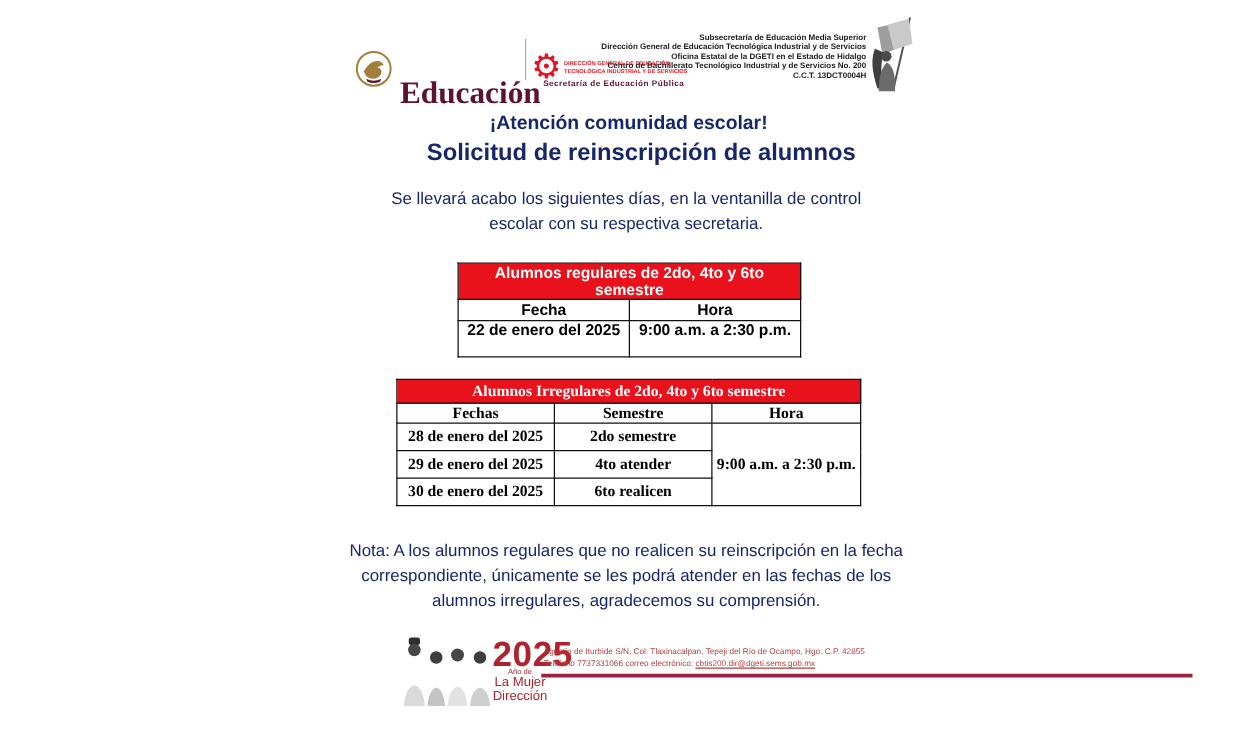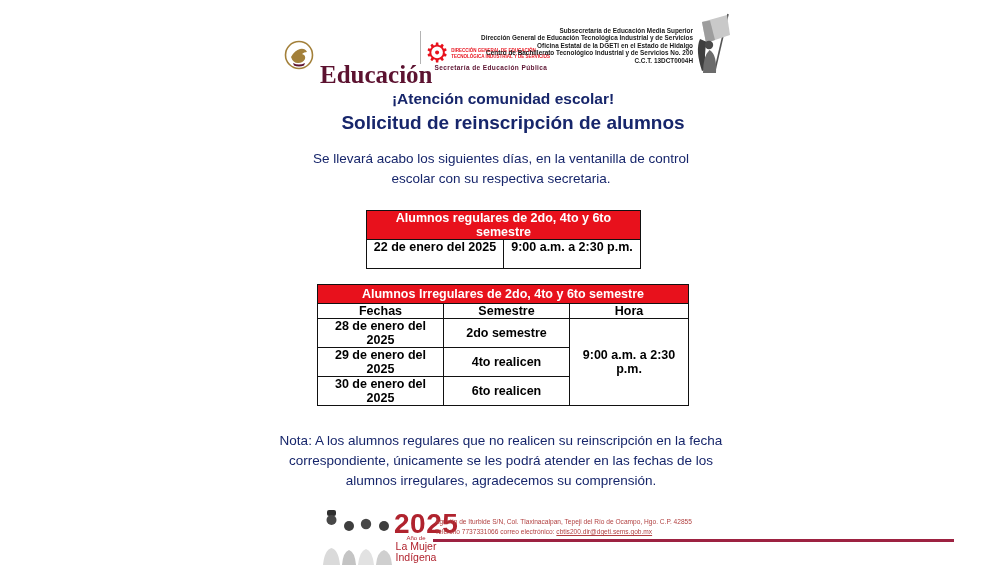--- a/index.html
+++ b/index.html
@@ -30,21 +30,21 @@
   .note   { position:absolute; top:431px; left:0; width:1002px; text-align:center;
             font-size:13.5px; line-height:20px; color:var(--navy,#17266b); }
   
   table.sched { position:absolute; border-collapse:collapse; table-layout:fixed; background:#fff; }
   table.sched th, table.sched td { border:1px solid #111; padding:0 2px; text-align:center;
             font-size:12.5px; font-weight:bold; color:#000; }
   .t-title { background:var(--red,#e8111c); color:#ffffff !important; height:17px; }
   #table-regular   { left:366px; top:210px; width:274px; }
   #table-regular .col-head { height:17px; }
   #table-regular .data-row td { height:28px; vertical-align:top; padding-top:0; }
-  #table-irregular { left:317px; top:284px; width:371px; }
+  #table-irregular { left:317px; top:303px; width:371px;font-family:Liberation Serif, serif; }
   #table-irregular .t-title { height:18px; }
   #table-irregular .col-head { height:14px; }
   #table-irregular .data-row td { height:21px; }
   
   .women-art { position:absolute; left:321px; top:509px; }
   .year-block { position:absolute; left:394px; top:513px; width:44px; text-align:center;
                 color:var(--footer_red,#b0232e); }
   .year-num { font-size:28px; font-weight:bold; letter-spacing:.5px; line-height:22px; }
   .year-label { font-size:6px; line-height:6px; }
   .campaign { font-size:10.5px; font-weight:normal; line-height:10.5px; }
@@ -111,20 +111,24 @@
 
   <table class="sched" id="table-regular">
     <colgroup>
         <col style="width:137px">
         <col style="width:137px">
       </colgroup>
     <tbody>
         <tr>
       <th class="t-title" colspan="2">Alumnos regulares de 2do, 4to y 6to semestre</th>
     </tr>
+    <tr class="col-head">
+      <th>Fecha</th>
+      <th>Hora</th>
+    </tr>
     <tr class="data-row">
       <td>22 de enero del 2025</td>
       <td>9:00 a.m. a 2:30 p.m.</td>
     </tr>
   </tbody>
     </table>
 
   <table class="sched" id="table-irregular">
     <colgroup>
         <col style="width:126px">
@@ -140,21 +144,21 @@
       <th>Semestre</th>
       <th>Hora</th>
     </tr>
     <tr class="data-row">
       <td>28 de enero del 2025</td>
       <td>2do semestre</td>
       <td rowspan="3">9:00 a.m. a 2:30 p.m.</td>
     </tr>
     <tr class="data-row">
       <td>29 de enero del 2025</td>
-      <td>4to realicen</td>
+      <td>4to atender</td>
     </tr>
     <tr class="data-row">
       <td>30 de enero del 2025</td>
       <td>6to realicen</td>
     </tr>
   </tbody>
     </table>
 
   <div class="note">
     <div>Nota: A los alumnos regulares que no realicen su reinscripción en la fecha</div>
@@ -173,21 +177,21 @@
       <path d="M37 56 q1.5 -14 8 -16 q6.5 2 8 16 z" fill="#e2e2e2"></path>
       <circle cx="63" cy="17" r="5" fill="#3e3e3e"></circle>
       <path d="M55 56 q1 -13 8 -15 q7 2 8 15 z" fill="#cfcfcf"></path>
     </svg>
   </span>
 
   <div class="year-block">
     <div class="year-num">2025</div>
     <div class="year-label">Año de</div>
     <div class="campaign">La Mujer</div>
-    <div class="campaign">Indígena</div>
+    <div class="campaign">Dirección</div>
   </div>
 
   <div class="addr-block">
     <div>Agustín de Iturbide S/N,  Col. Tlaxinacalpan, Tepeji del Río de Ocampo, Hgo.    C.P. 42855</div>
     <div><span>Teléfono 7737331066      correo electrónico: </span><span class="email-link">cbtis200.dir@dgeti.sems.gob.mx</span></div>
   </div>
 
   <div class="footer-rule"></div>
 
 </div>

